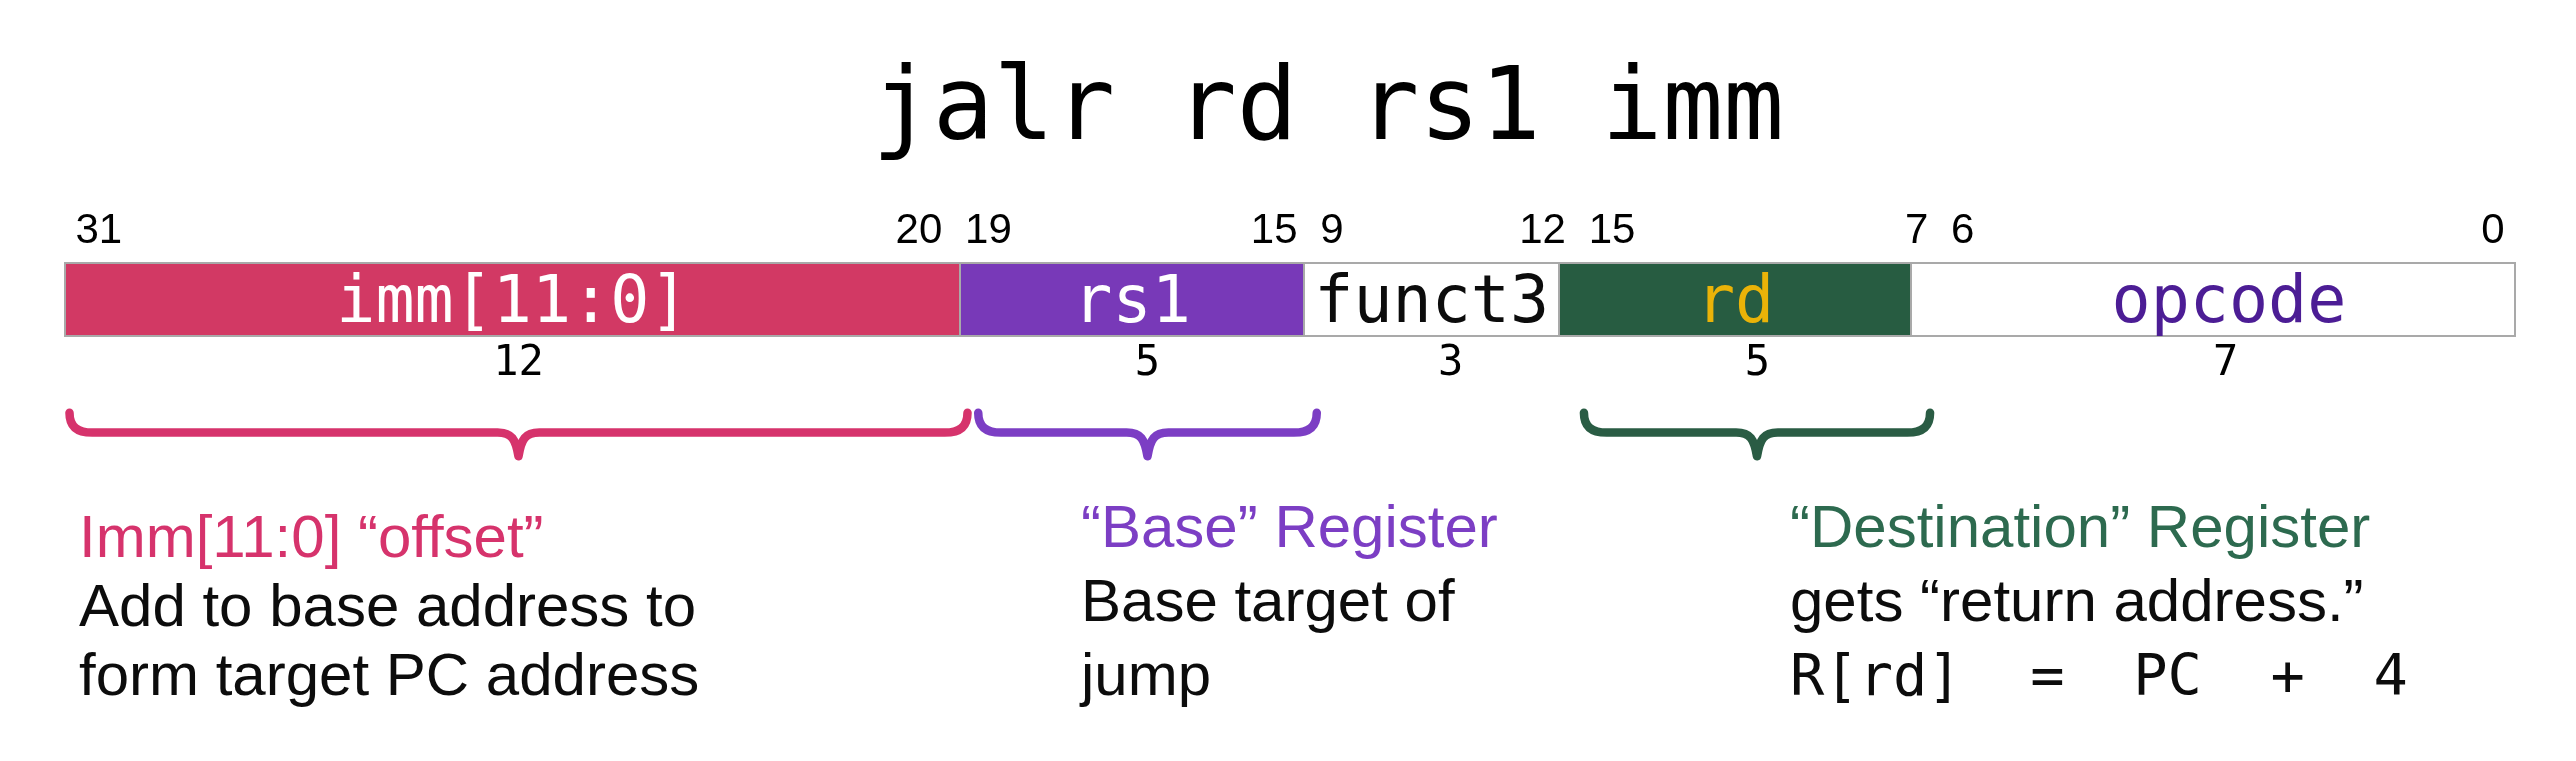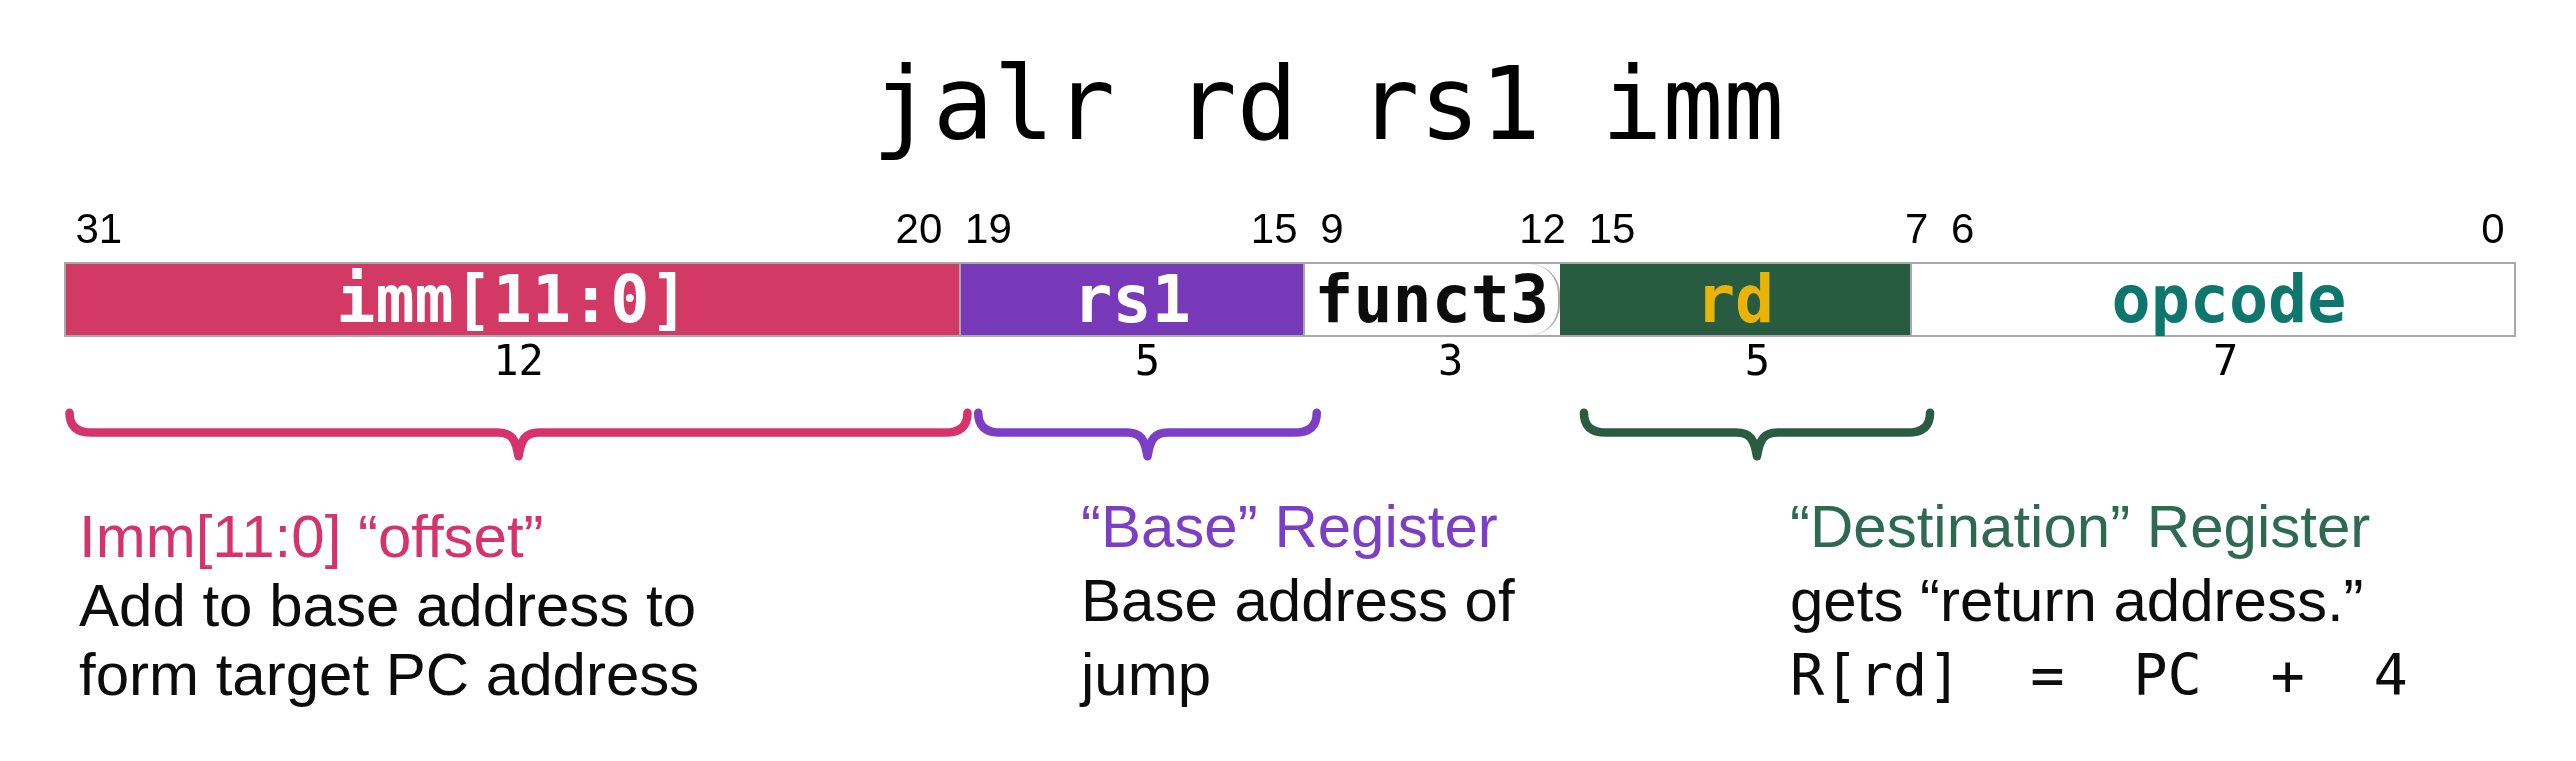--- a/index.html
+++ b/index.html
@@ -11,21 +11,21 @@
          font-family:"DejaVu Sans Mono",monospace;font-size:101px;line-height:1.1;color:#000;padding-left:40px;}
 
   
   .band{position:absolute;left:64px;width:2452px;display:flex;}
 
   
   .bits-row{top:205px;height:47px;font-family:Liberation Sans, sans-serif;font-size:42px;line-height:47px;color:#000;}
   .bits-cell{display:flex;justify-content:space-between;padding:0 11.4px;box-sizing:border-box;}
 
   
-  .field-row{top:262px;height:75px;border:2.8px solid #a9a9a9;box-sizing:border-box;font-weight:bold;}
+  .field-row{top:262px;height:75px;border:2.8px solid #a9a9a9;box-sizing:border-box;}
   .field-cell{display:flex;align-items:center;justify-content:center;box-sizing:border-box;
               border-right:2.8px solid #a9a9a9;
               font-family:"DejaVu Sans Mono",monospace;font-size:65px;line-height:1;}
   .field-cell:last-child{border-right:none;}
 
   
   .width-row{top:338px;height:46px;font-family:"DejaVu Sans Mono",monospace;font-size:42px;line-height:46px;color:#000;}
   .width-cell{display:flex;justify-content:center;box-sizing:border-box;}
 
   
@@ -73,27 +73,27 @@
     </div>
   </div>
 
   <div class="band field-row">
     <div class="field-cell w0" style="background: rgb(210, 57, 100); color: rgb(255, 255, 255);">
       <span>imm[11:0]</span>
     </div>
     <div class="field-cell w1" style="background: rgb(120, 57, 184); color: rgb(255, 255, 255);">
       <span>rs1</span>
     </div>
-    <div class="field-cell w2" style="background: rgb(255, 255, 255); color: rgb(12, 12, 12); border-radius: 30px;">
+    <div class="field-cell w2" style="background: rgb(255, 255, 255); color: rgb(12, 12, 12);">
       <span>funct3</span>
     </div>
     <div class="field-cell w3" style="background: rgb(39, 92, 65); color: #eab308;">
       <span>rd</span>
     </div>
-    <div class="field-cell w4" style="background: rgb(255, 255, 255); color: #0f766e; padding-left: 32px;">
+    <div class="field-cell w4" style="background: rgb(255, 255, 255); color: #4c1d95; padding-left: 32px;">
       <span>opcode</span>
     </div>
   </div>
 
   <div class="band width-row">
     <div class="width-cell w0">
       <span>12</span>
     </div>
     <div class="width-cell w1">
       <span>5</span>
@@ -120,21 +120,21 @@
   </svg>
 
   <div class="ann ann-left">
     <span class="head" style="color: rgb(214, 51, 108);">Imm[11:0] “offset”</span>
     <span class="head">Add to base address to</span>
     <span class="head">form target PC address</span>
   </div>
 
   <div class="ann ann-mid">
     <span class="head" style="color: rgb(124, 62, 196);">“Base” Register</span>
-    <span class="head">Base address of</span>
+    <span class="head">Base target of</span>
     <span class="head">jump</span>
   </div>
 
   <div class="ann ann-right">
     <span class="head" style="color: rgb(45, 106, 79);">“Destination” Register</span>
     <span class="head">gets “return address.”</span>
     <span class="head code">R[rd]  =  PC  +  4</span>
   </div>
 
 </div>

